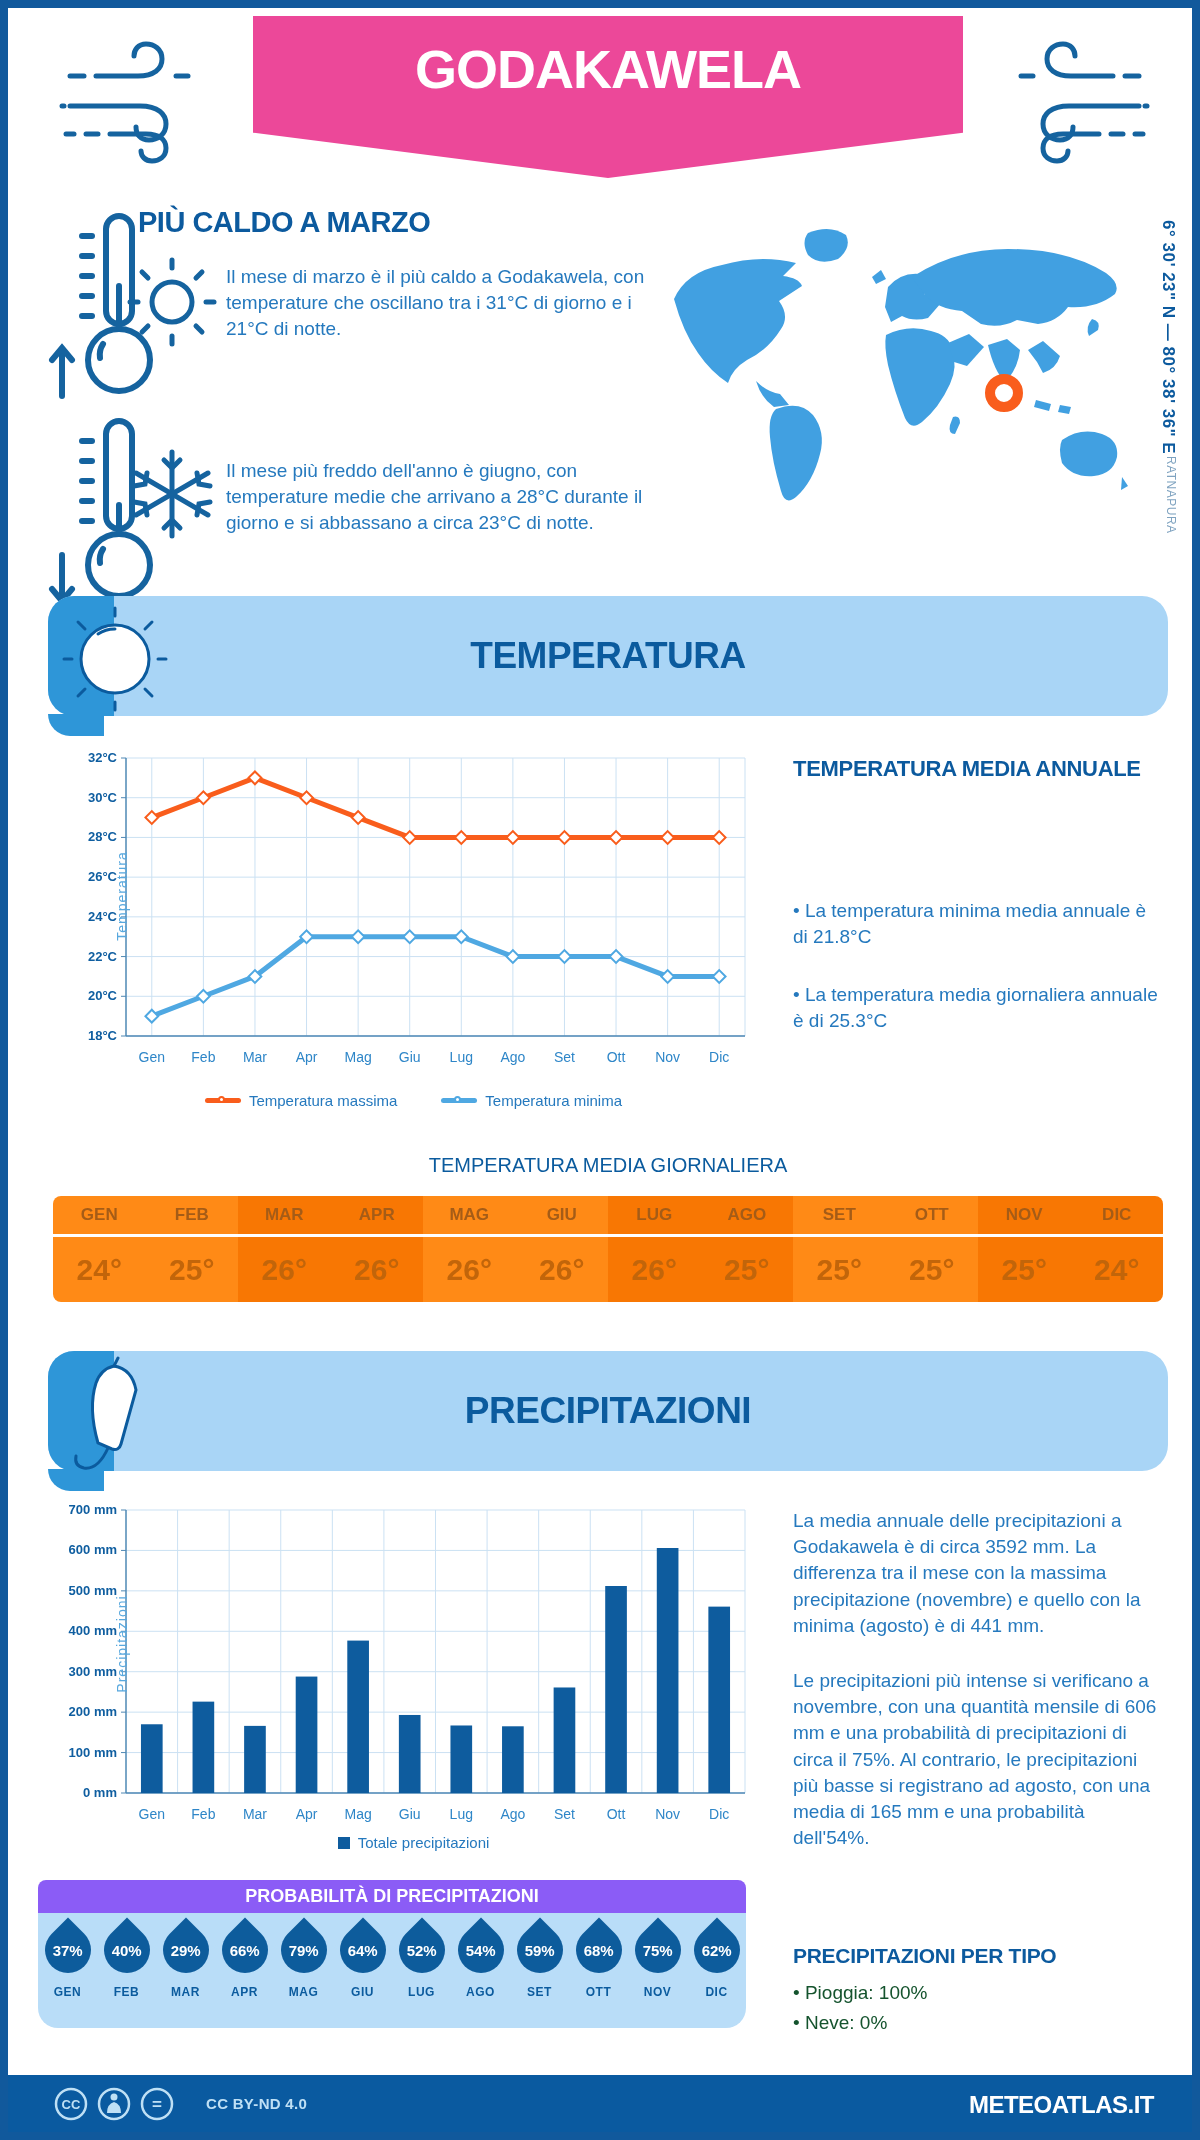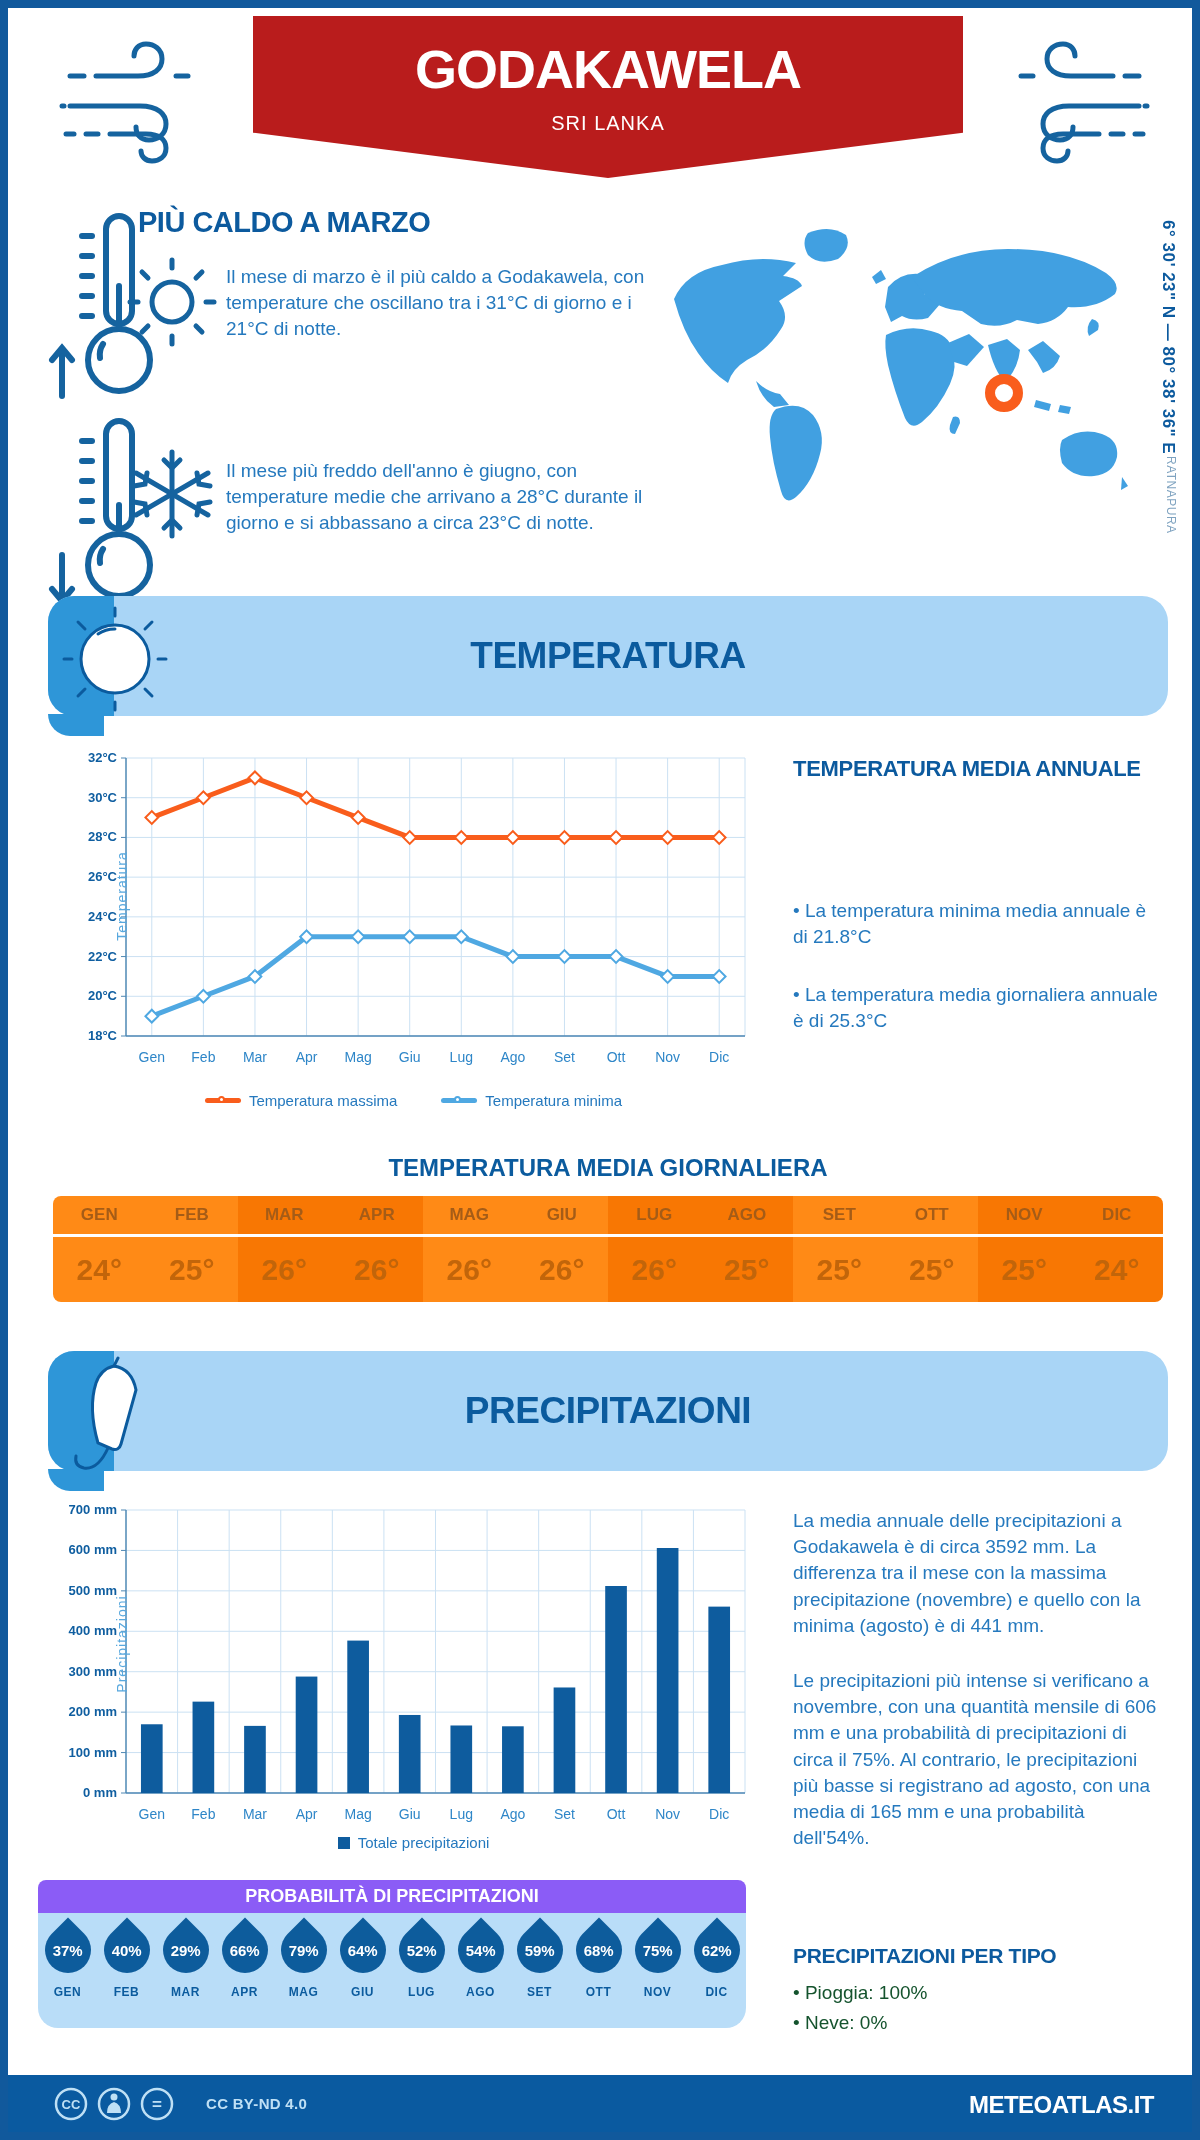--- a/index.html
+++ b/index.html
@@ -2,21 +2,21 @@
 <html><head>
 <meta charset="utf-8">
 <style>
   * { margin:0; padding:0; box-sizing:border-box; }
   body { font-family:"Liberation Sans", sans-serif; background:#fff; }
   .page { position:relative; width:1200px; height:2140px; background:#fff;
           border:8px solid #11599c; overflow:hidden; }
 
   
   .hdr-banner { position:absolute; left:245px; top:8px; width:710px; height:162px;
-    background:#b91c1c; clip-path:polygon(0 0,100% 0,100% 72%,50% 100%,0 72%); }
+    background:#ec4899; clip-path:polygon(0 0,100% 0,100% 72%,50% 100%,0 72%); }
   .hdr-title { position:absolute; left:0; top:22px; width:100%; text-align:center;
     color:#fff; font-size:54px; font-weight:bold; letter-spacing:-1px; }
   .hdr-sub { position:absolute; left:0; top:96px; width:100%; text-align:center;
     color:#fff; font-size:20px; letter-spacing:1px; }
   .wind { position:absolute; top:22px; }
   .wind.left { left:50px; }
   .wind.right { left:968px; transform:scaleX(-1); }
 
   
   .hl-head { position:absolute; color:#0c5a9e; font-size:29px; font-weight:bold; letter-spacing:-0.5px; }
@@ -56,21 +56,21 @@
   .leg-sq { width:12px; height:12px; background:#0e5c9e; }
 
   
   .col-title { position:absolute; left:785px; width:380px; color:#0c5a9e;
     font-size:22px; font-weight:bold; letter-spacing:-0.3px; }
   .col-text { position:absolute; left:785px; width:372px; color:#2579be;
     font-size:19px; line-height:1.38; }
 
   
   .tbl-title { position:absolute; left:45px; width:1110px; text-align:center;
-    color:#0b5b9e; font-size:24px; font-weight:bold; }
+    color:#0b5b9e; font-size:20px; font-weight:normal; }
   .temp-table { position:absolute; left:45px; top:1188px; width:1110px; height:106px;
     display:flex; border-radius:8px; overflow:hidden; }
   .tcol { flex:1; display:flex; flex-direction:column; }
   .tcol:nth-child(4n+1), .tcol:nth-child(4n+2) { background:#ff8a16; }
   .tcol:nth-child(4n+3), .tcol:nth-child(4n+4) { background:#f87703; }
   .tcol .m { height:38px; display:flex; align-items:center; justify-content:center;
     color:#a55c17; font-size:17px; font-weight:bold; }
   .tcol .sep { height:3px; background:#fff; }
   .tcol .v { flex:1; display:flex; align-items:center; justify-content:center;
     color:#c2650a; font-size:30px; font-weight:bold; }
@@ -119,21 +119,20 @@
     <path d="M12,76 h70 c18,0 26,8 26,18 c0,11 -9,16 -17,16 c-9,0 -13,-6 -13,-13"></path>
     <path d="M6,76 h-2"></path>
       <path d="M28,104 h12"></path>
       <path d="M52,104 h36 c14,0 20,6 20,14 c0,9 -7,13 -14,13 c-7,0 -11,-5 -11,-10"></path>
     <path d="M118,46 h12"></path>
       <path d="M8,104 h8"></path>
   </svg>
 
   <div class="hdr-banner">
     <div class="hdr-title">GODAKAWELA</div>
-    <div class="hdr-sub">SRI LANKA</div>
   </div>
 
   <svg class="hl-icon" style="left:40px; top:200px;" width="130" height="195" viewBox="0 0 130 195" fill="none" stroke="#15639f" stroke-width="6" stroke-linecap="round">
     <rect x="58" y="8" width="26" height="108" rx="13"></rect>
     <circle cx="71" cy="152" r="31"></circle>
     <path d="M71,78 v42"></path>
     <path d="M55,136 a20,20 0 0,0 -3,14"></path>
     <path d="M34,28 h10"></path>
       <path d="M34,48 h10"></path>
       <path d="M34,68 h10"></path>

